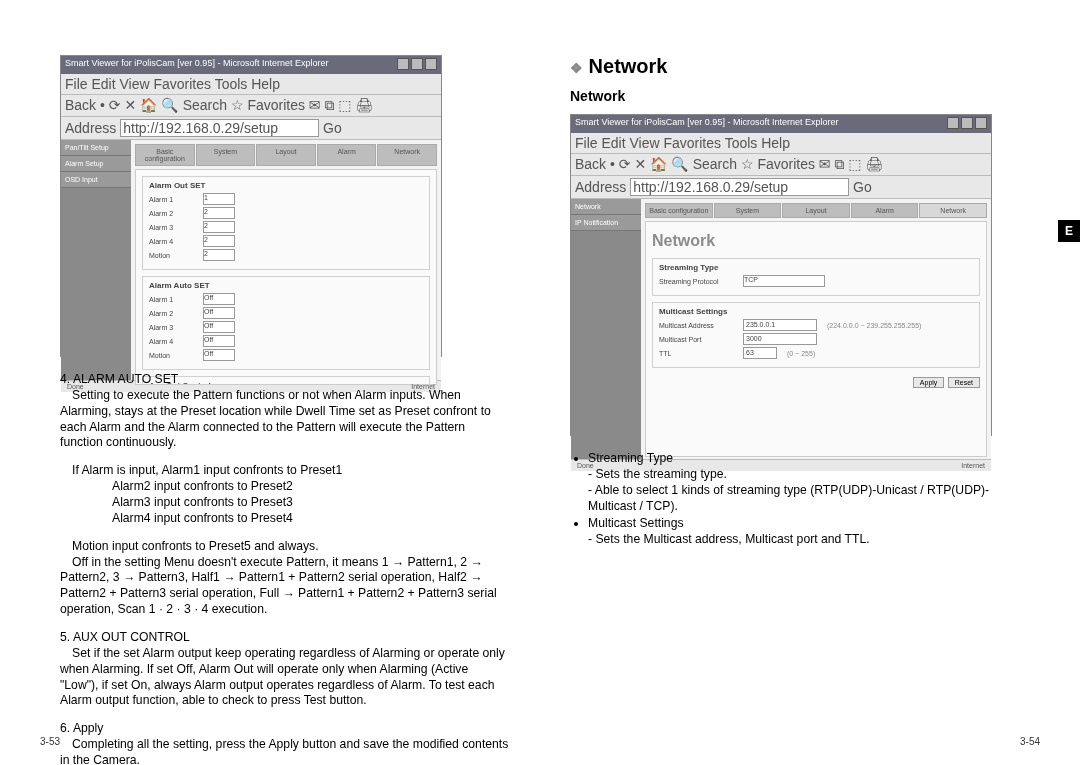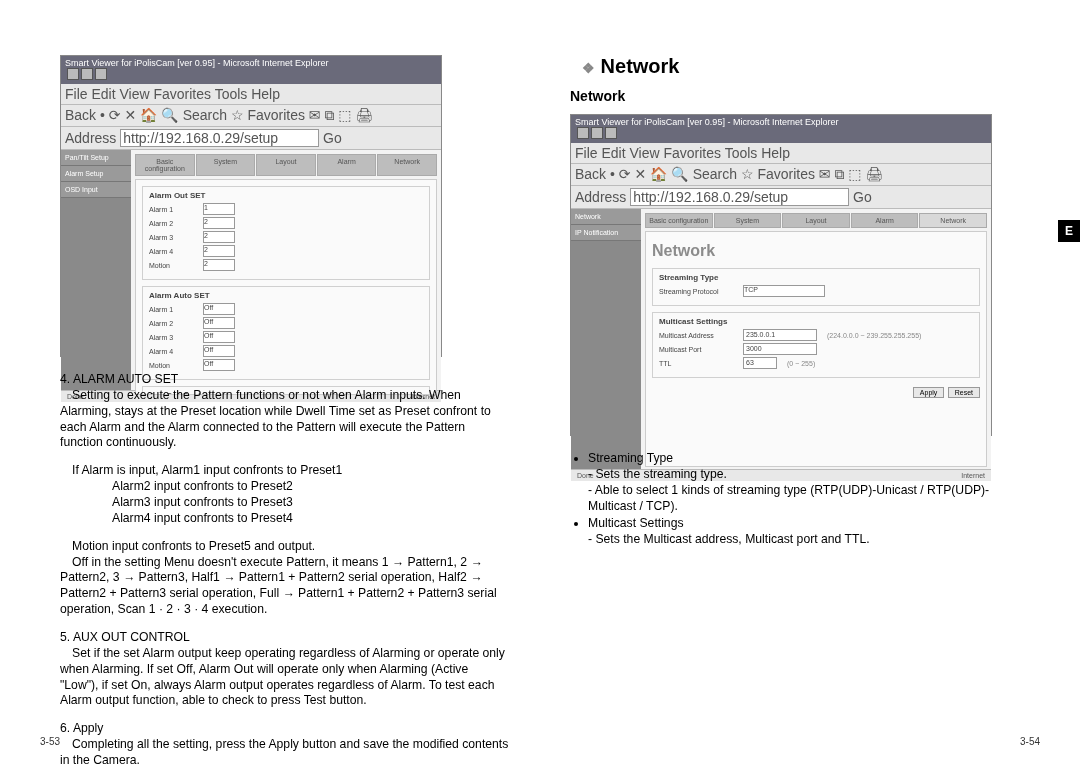--- a/index.html
+++ b/index.html
@@ -46,21 +46,20 @@
   }
   .ss-left { width: 380px; height: 300px; }
   .ss-right { width: 420px; height: 320px; margin-top: 10px; }
   .titlebar {
     background: #6a6a7a;
     color: #fff;
     font-size: 9px;
     padding: 2px 4px;
     display: flex;
     justify-content: space-between;
-    flex-direction: column;
   }
   .titlebar .ctrls span{
     display:inline-block;width:10px;height:10px;background:#bbb;margin-left:2px;border:1px solid #555;
   }
   .toolbar, .addrbar {
     background: #e8e8e8;
     font-size: 14px;
     padding: 2px 4px;
     border-bottom: 1px solid #bbb;
     color: #555;
@@ -164,21 +163,21 @@
   ul.bullets {
     list-style: disc;
     margin: 0 0 6px 18px;
     padding: 0;
   }
   ul.bullets li { margin-bottom: 2px; }
   .sub { margin-left: 12px; }
   h2.section {
     font-size: 20px;
     font-weight: bold;
-    margin: 0 0 10px 12px;
+    margin: 0 0 10px 0;
   }
   h2.section .diamond {
     font-size: 14px;
     color: #888;
     margin-right: 6px;
   }
   h3.subsec {
     font-size: 14px;
     font-weight: bold;
     margin: 0 0 10px 0;
@@ -287,21 +286,21 @@
         <span>4. ALARM AUTO SET</span><br>
         <span class="sub">Setting to execute the Pattern functions or not when Alarm inputs. When Alarming, stays at the Preset location while Dwell Time set as Preset confront to each Alarm and the Alarm connected to the Pattern will execute the Pattern function continuously.</span>
       </p>
       <p class="indent">
         <span class="sub">If Alarm is input, Alarm1 input confronts to Preset1</span><br>
         <span class="indent2" style="display:inline-block">Alarm2 input confronts to Preset2</span><br>
         <span class="indent2" style="display:inline-block">Alarm3 input confronts to Preset3</span><br>
         <span class="indent2" style="display:inline-block">Alarm4 input confronts to Preset4</span>
       </p>
       <p class="indent">
-        <span class="sub">Motion input confronts to Preset5 and output.</span><br>
+        <span class="sub">Motion input confronts to Preset5 and always.</span><br>
         <span class="sub">Off in the setting Menu doesn't execute Pattern, it means 1 → Pattern1, 2 → Pattern2, 3 → Pattern3, Half1 → Pattern1 + Pattern2 serial operation, Half2 → Pattern2 + Pattern3 serial operation, Full → Pattern1 + Pattern2 + Pattern3 serial operation, Scan 1 · 2 · 3 · 4 execution.</span>
       </p>
       <p class="indent">
         <span>5. AUX OUT CONTROL</span><br>
         <span class="sub">Set if the set Alarm output keep operating regardless of Alarming or operate only when Alarming. If set Off, Alarm Out will operate only when Alarming (Active "Low"), if set On, always Alarm output operates regardless of Alarm. To test each Alarm output function, able to check to press Test button.</span>
       </p>
       <p class="indent">
         <span>6. Apply</span><br>
         <span class="sub">Completing all the setting, press the Apply button and save the modified contents in the Camera.</span>
       </p>

